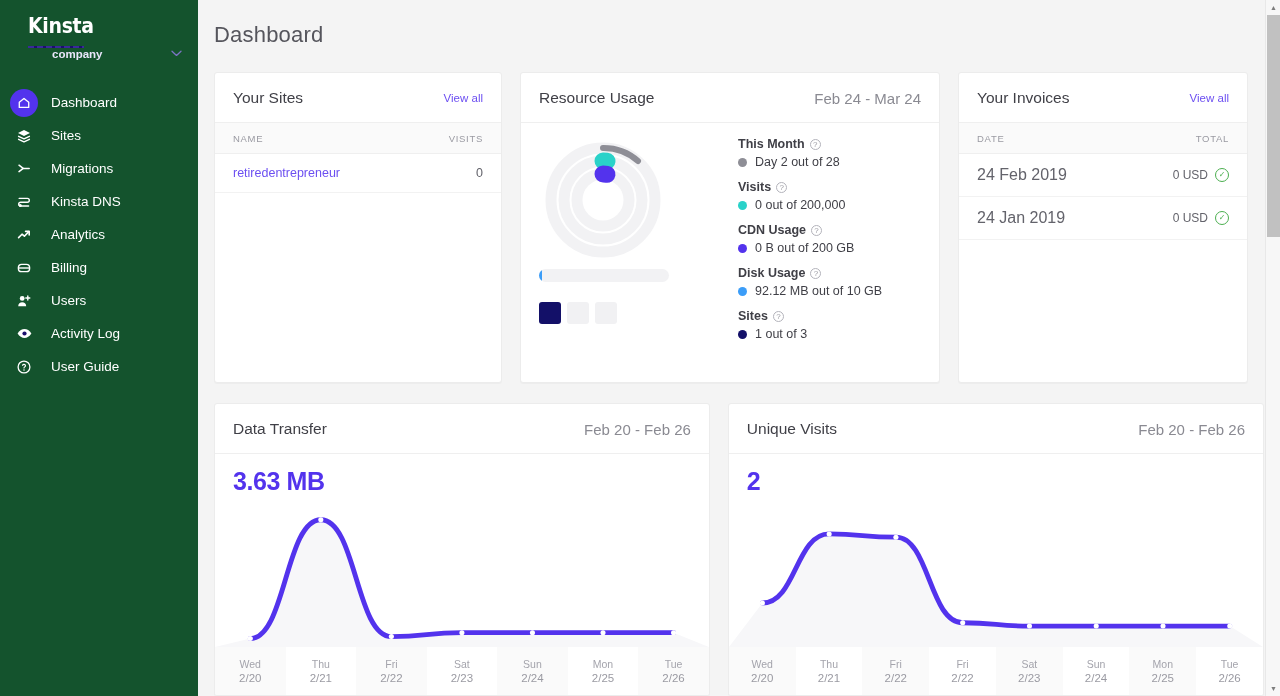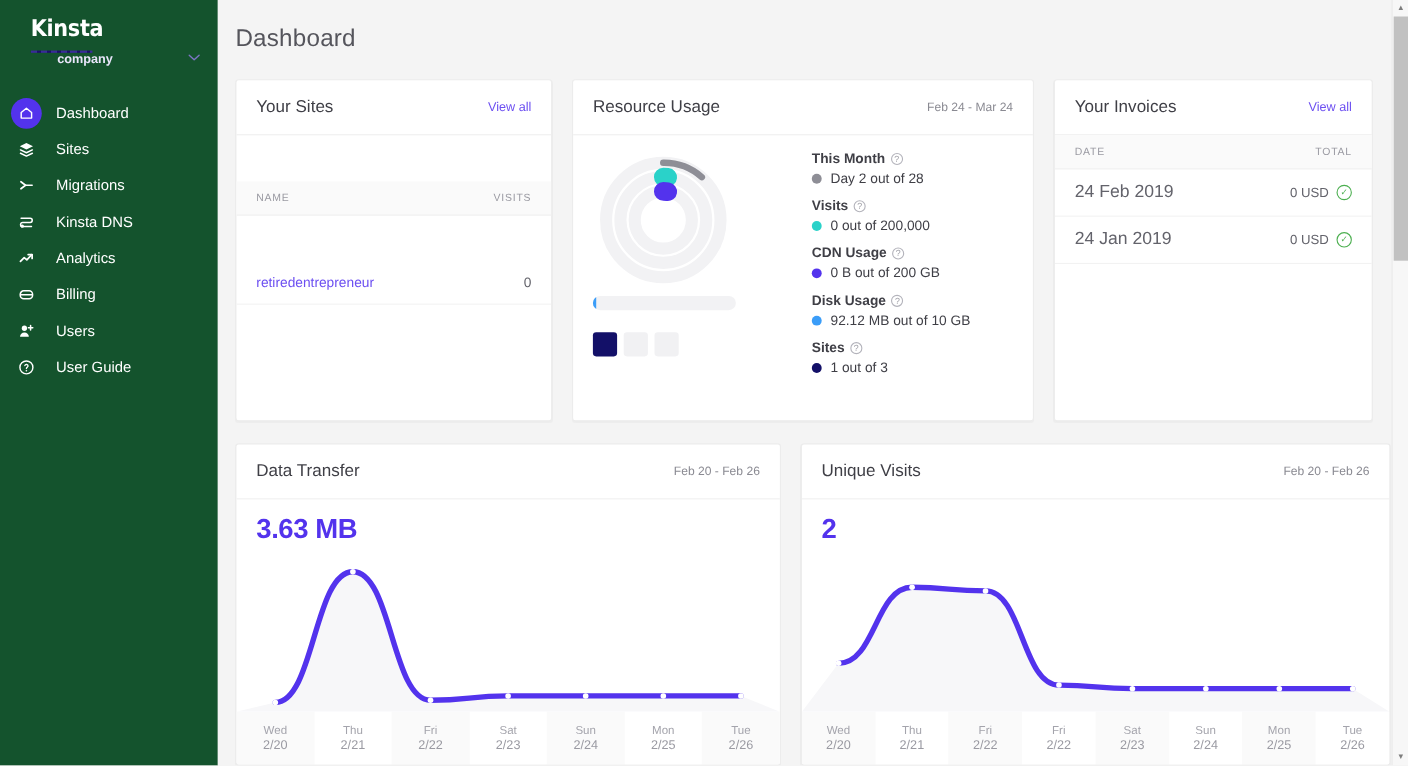--- a/index.html
+++ b/index.html
@@ -96,25 +96,25 @@
     padding: 16px 18px 15px 18px;
     border-bottom: 1px solid #efefef;
   }
   .card-title {
     font-size: 15.5px; color: #3f3f46; font-weight: 400;
   }
   .card-link {
     font-size: 11.5px; color: #6c4ff1; cursor: pointer;
   }
   .card-daterange {
-    font-size: 11px; color: #8a8a92;
+    font-size: 15px; color: #8a8a92;
   }
 
   
-  .c-sites { width: 288px; height: 311px; display: flex; flex-direction: column; gap: 42px; }
+  .c-sites { width: 288px; height: 311px; display: flex; flex-direction: column; }
   .c-resource { width: 420px; height: 311px; }
   .c-invoices { width: 290px; height: 311px; display: flex; flex-direction: column; }
 
   .tbl-head {
     display: flex; justify-content: space-between;
     padding: 10px 18px 9px 18px;
     background: #fafafa;
     border-bottom: 1px solid #efefef;
   }
   .tbl-head span {
@@ -299,20 +299,29 @@
         <span class="nav-icon">
           <svg width="16" height="16" viewBox="0 0 16 16" fill="none">
             <circle cx="6.2" cy="5.4" r="2.4" fill="#fff"></circle>
             <path d="M2.2 13.2 c0-2.6 1.8-4 4-4 s4 1.4 4 4 Z" fill="#fff"></path>
             <path d="M11.8 3 V7 M9.8 5 H13.8" stroke="#fff" stroke-width="1.4" stroke-linecap="round"></path>
           </svg>
         </span>
         <span class="nav-label">Users</span>
       </div>
 
+      <div class="nav-item">
+        <span class="nav-icon">
+          <svg width="17" height="17" viewBox="0 0 17 17" fill="none">
+            <path d="M1.6 8.5 C3.4 5.4 6 4.1 8.5 4.1 s5.1 1.3 6.9 4.4 c-1.8 3.1-4.4 4.4-6.9 4.4 S3.4 11.6 1.6 8.5 Z" fill="#fff"></path>
+            <circle cx="8.5" cy="8.5" r="2.1" fill="#1c0e6e"></circle>
+          </svg>
+        </span>
+        <span class="nav-label">Activity Log</span>
+      </div>
 
       <div class="nav-item">
         <span class="nav-icon">
           <svg width="16" height="16" viewBox="0 0 16 16" fill="none">
             <circle cx="8" cy="8" r="5.9" stroke="#fff" stroke-width="1.3"></circle>
             <path d="M6.6 6.3 a1.5 1.5 0 0 1 2.9 .5 c0 1-1.5 1.2-1.5 2.2" stroke="#fff" stroke-width="1.2" stroke-linecap="round"></path>
             <circle cx="8" cy="11" r=".75" fill="#fff"></circle>
           </svg>
         </span>
         <span class="nav-label">User Guide</span>

